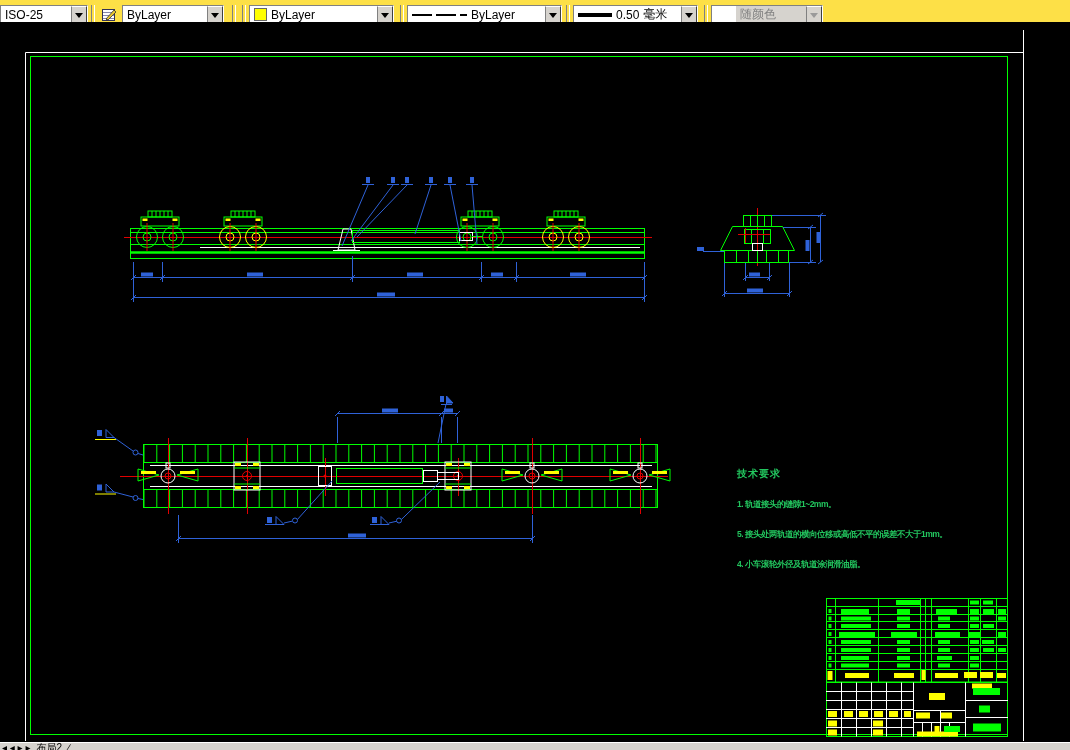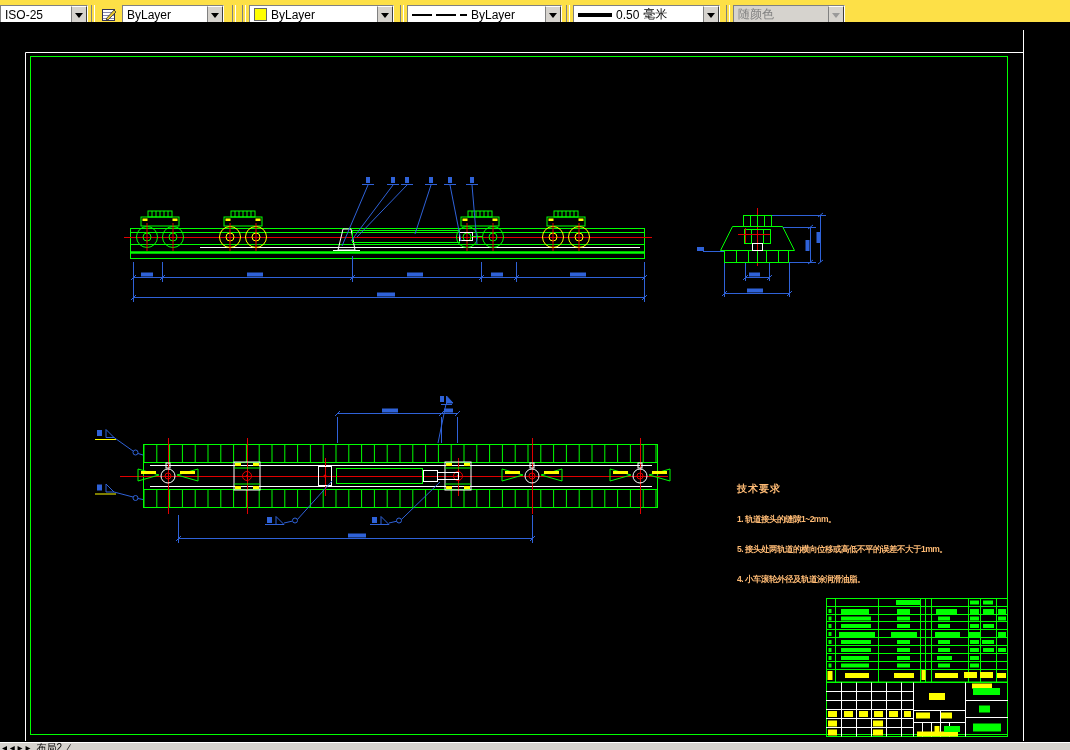--- a/index.html
+++ b/index.html
@@ -12,33 +12,33 @@
            display:flex;align-items:center;padding-top:4px;}
   .combo{display:flex;align-items:stretch;height:20px;box-sizing:border-box;
          border-top:1px solid #808080;border-left:1px solid #808080;
          border-bottom:1px solid #fff;border-right:1px solid #fff;background:#fff;}
   .combo .field{display:flex;align-items:center;gap:4px;padding:0 4px;
                 font-size:12px;color:#000;background:#fff;flex:1;overflow:hidden;white-space:nowrap;}
   .combo .arrow{width:16px;background:#d6d3ce;display:flex;align-items:center;justify-content:center;
                 border-left:1px solid #808080;border-top:1px solid #fff;
                 border-right:1px solid #404040;border-bottom:1px solid #404040;box-sizing:border-box;}
   .tri{width:0;height:0;border:4px solid transparent;border-top:5px solid #000;margin-top:5px;}
-  .combo.disabled .field{background:#d6d3ce;color:#808080;}
+  .combo.disabled .field{background:#d6d3ce;color:#808080;margin-left:24px;}
   .combo.disabled .tri{border-top-color:#9a9a9a;}
   .sep{width:2px;height:20px;border-left:1px solid #808080;border-right:1px solid #fff;margin:0 3px;}
   .swatch{width:11px;height:11px;background:#ffff00;border:1px solid #666;flex:none;}
   .dash{display:inline-block;height:2px;background:#000;flex:none;}
   .thickline{display:inline-block;width:34px;height:4px;background:#000;flex:none;}
   .iconbtn{width:20px;height:18px;margin:0 2px;display:flex;align-items:center;justify-content:center;}
 
   
   .canvas{position:absolute;top:22px;left:0;width:1070px;height:720px;background:#000;}
 
   
-  .notes{position:absolute;left:737px;top:482px;width:230px;color:#fdba74;
+  .notes{position:absolute;left:737px;top:467px;width:230px;color:#22c55e;
          font-weight:bold;z-index:5;}
   .notes .ntitle{font-size:10px;letter-spacing:1px;}
   .notes .nitem{font-size:8.5px;letter-spacing:-0.5px;margin-top:18px;white-space:nowrap;}
 
   
   .statusbar{position:absolute;top:742px;left:0;width:1070px;height:8px;
              background:#d6d3ce;border-top:1px solid #fff;overflow:hidden;box-sizing:border-box;}
   .statusbar .inner{font-size:10px;color:#000;transform:translateY(0px);margin-left:2px;
                     display:flex;gap:6px;line-height:10px;}
 </style>
@@ -98,21 +98,21 @@
       <span class="dash" style="width:7px"></span>
       <span>ByLayer</span>
     </div>
     <div class="arrow">
         <span class="tri"></span>
       </div>
   </div>
 
   <div class="sep" style="margin-left:4px"></div>
 
-  <div class="combo" style="width:147px">
+  <div class="combo" style="width:125px">
     <div class="field">
       <span class="thickline"></span>
       <span>0.50</span>
       <span>毫米</span>
     </div>
     <div class="arrow">
         <span class="tri"></span>
       </div>
   </div>
 

